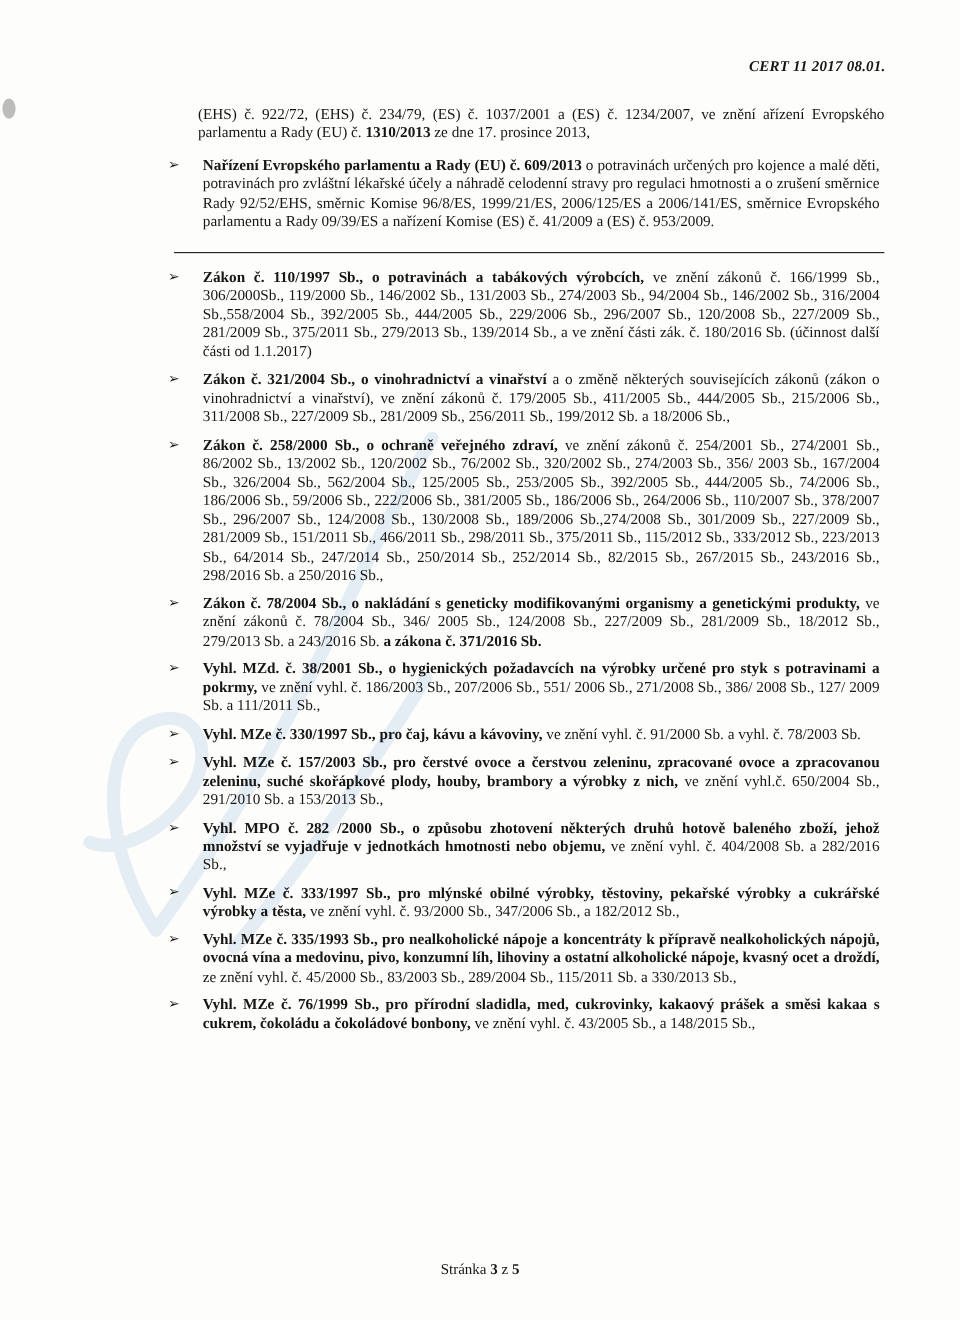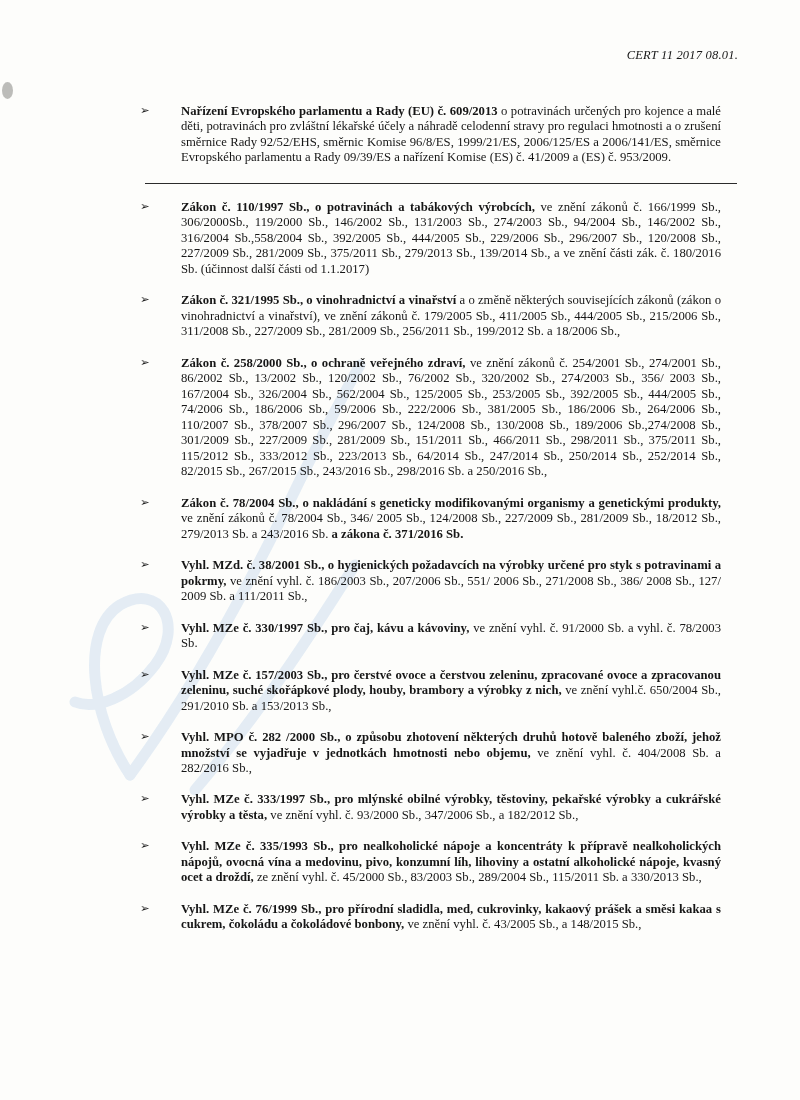--- a/index.html
+++ b/index.html
@@ -10,42 +10,42 @@
     margin: 0 auto;
     background: #fdfdfb;
     font-family: "Liberation Serif", serif;
     color: #161616;
     overflow: hidden;
   }
   .doc-header {
     position: absolute;
     top: 48px; right: 62px;
     font-size: 12.5px;
-    font-weight: 400;
+    font-weight: 700;
     font-style: italic;
     letter-spacing: 0.2px;
   }
   .content {
     position: absolute;
     left: 165px; top: 88px;
     width: 572px;
     font-size: 12.7px;
     line-height: 1.22;
     text-align: justify;
   }
   .intro { margin: 0 0 12px 0; }
   .item { position: relative; margin: 8px 0; }
   .item .bullet {
     position: absolute;
     left: -25px; top: -1px;
     font-size: 11.5px;
     font-family: "DejaVu Sans", sans-serif;
     color: #1a1a1a;
   }
-  .item p { margin: 16px; }
+  .item p { margin: 4px; }
   .bold { font-weight: 700; }
   .divider {
     border: 0;
     border-top: 1.7px solid #2b2b2b;
     margin: 17px 0 13px -20px;
     width: calc(100% + 20px);
     height: 0;
   }
   .footer {
     position: absolute;
@@ -82,33 +82,34 @@
     <g fill="none" stroke="#a9c7e6" stroke-width="11" stroke-linecap="round" opacity="0.55">
       <path d="M 95 445 C 55 385, 45 300, 85 275 C 125 252, 150 295, 120 335 C 95 368, 60 380, 40 372"></path>
       <path d="M 95 445 C 150 370, 205 275, 265 150 C 285 110, 305 70, 325 35"></path>
       <path d="M 160 460 C 215 395, 260 330, 320 235"></path>
     </g>
   </svg>
 
   <div class="doc-header">CERT 11 2017 08.01.</div>
 
   <div class="content">
+    <p class="intro" id="intro"><span>(EHS) č. 922/72, (EHS) č. 234/79, (ES) č. 1037/2001 a (ES) č. 1234/2007, ve znění ařízení Evropského parlamentu a Rady (EU) č. </span><span class="bold">1310/2013</span><span> ze dne 17. prosince 2013,</span></p>
     <div id="list">
         <div class="item">
           <span class="bullet">➢</span>
           <p><span class="bold">Nařízení Evropského parlamentu a Rady (EU) č. 609/2013 </span><span>o potravinách určených pro kojence a malé děti, potravinách pro zvláštní lékařské účely a náhradě celodenní stravy pro regulaci hmotnosti a o zrušení směrnice Rady 92/52/EHS, směrnic Komise 96/8/ES, 1999/21/ES, 2006/125/ES a 2006/141/ES, směrnice Evropského parlamentu a Rady 09/39/ES a nařízení Komise (ES) č. 41/2009 a (ES) č. 953/2009.</span></p>
         </div>
         <div class="divider"></div>
         <div class="item">
           <span class="bullet">➢</span>
           <p><span class="bold">Zákon č. 110/1997 Sb., o potravinách a tabákových výrobcích, </span><span>ve znění zákonů č. 166/1999 Sb., 306/2000Sb., 119/2000 Sb., 146/2002 Sb., 131/2003 Sb., 274/2003 Sb., 94/2004 Sb., 146/2002 Sb., 316/2004 Sb.,558/2004 Sb., 392/2005 Sb., 444/2005 Sb., 229/2006 Sb., 296/2007 Sb., 120/2008 Sb., 227/2009 Sb., 281/2009 Sb., 375/2011 Sb., 279/2013 Sb., 139/2014 Sb., a ve znění části zák. č. 180/2016 Sb. (účinnost další části od 1.1.2017)</span></p>
         </div>
         <div class="item">
           <span class="bullet">➢</span>
-          <p><span class="bold">Zákon č. 321/1995 Sb., o vinohradnictví a vinařství </span><span>a o změně některých souvisejících zákonů (zákon o vinohradnictví a vinařství), ve znění zákonů č. 179/2005 Sb., 411/2005 Sb., 444/2005 Sb., 215/2006 Sb., 311/2008 Sb., 227/2009 Sb., 281/2009 Sb., 256/2011 Sb., 199/2012 Sb. a 18/2006 Sb.,</span></p>
+          <p><span class="bold">Zákon č. 321/2004 Sb., o vinohradnictví a vinařství </span><span>a o změně některých souvisejících zákonů (zákon o vinohradnictví a vinařství), ve znění zákonů č. 179/2005 Sb., 411/2005 Sb., 444/2005 Sb., 215/2006 Sb., 311/2008 Sb., 227/2009 Sb., 281/2009 Sb., 256/2011 Sb., 199/2012 Sb. a 18/2006 Sb.,</span></p>
         </div>
         <div class="item">
           <span class="bullet">➢</span>
           <p><span class="bold">Zákon č. 258/2000 Sb., o ochraně veřejného zdraví, </span><span>ve znění zákonů č. 254/2001 Sb., 274/2001 Sb., 86/2002 Sb., 13/2002 Sb., 120/2002 Sb., 76/2002 Sb., 320/2002 Sb., 274/2003 Sb., 356/ 2003 Sb., 167/2004 Sb., 326/2004 Sb., 562/2004 Sb., 125/2005 Sb., 253/2005 Sb., 392/2005 Sb., 444/2005 Sb., 74/2006 Sb., 186/2006 Sb., 59/2006 Sb., 222/2006 Sb., 381/2005 Sb., 186/2006 Sb., 264/2006 Sb., 110/2007 Sb., 378/2007 Sb., 296/2007 Sb., 124/2008 Sb., 130/2008 Sb., 189/2006 Sb.,274/2008 Sb., 301/2009 Sb., 227/2009 Sb., 281/2009 Sb., 151/2011 Sb., 466/2011 Sb., 298/2011 Sb., 375/2011 Sb., 115/2012 Sb., 333/2012 Sb., 223/2013 Sb., 64/2014 Sb., 247/2014 Sb., 250/2014 Sb., 252/2014 Sb., 82/2015 Sb., 267/2015 Sb., 243/2016 Sb., 298/2016 Sb. a 250/2016 Sb.,</span></p>
         </div>
         <div class="item">
           <span class="bullet">➢</span>
           <p><span class="bold">Zákon č. 78/2004 Sb., o nakládání s geneticky modifikovanými organismy a genetickými produkty, </span><span>ve znění zákonů č. 78/2004 Sb., 346/ 2005 Sb., 124/2008 Sb., 227/2009 Sb., 281/2009 Sb., 18/2012 Sb., 279/2013 Sb. a 243/2016 Sb. </span><span class="bold">a zákona č. 371/2016 Sb.</span></p>
         </div>
         <div class="item">
@@ -135,14 +136,20 @@
           <span class="bullet">➢</span>
           <p><span class="bold">Vyhl. MZe č. 335/1993 Sb., pro nealkoholické nápoje a koncentráty k přípravě nealkoholických nápojů, ovocná vína a medovinu, pivo, konzumní líh, lihoviny a ostatní alkoholické nápoje, kvasný ocet a droždí, </span><span>ze znění vyhl. č. 45/2000 Sb., 83/2003 Sb., 289/2004 Sb., 115/2011 Sb. a 330/2013 Sb.,</span></p>
         </div>
         <div class="item">
           <span class="bullet">➢</span>
           <p><span class="bold">Vyhl. MZe č. 76/1999 Sb., pro přírodní sladidla, med, cukrovinky, kakaový prášek a směsi kakaa s cukrem, čokoládu a čokoládové bonbony, </span><span>ve znění vyhl. č. 43/2005 Sb., a 148/2015 Sb.,</span></p>
         </div>
       </div>
   </div>
 
+  <div class="footer">
+    <span>Stránka</span>
+    <b>3</b>
+    <span>z</span>
+    <b>5</b>
+  </div>
 
 </div>
 
 </body></html>

